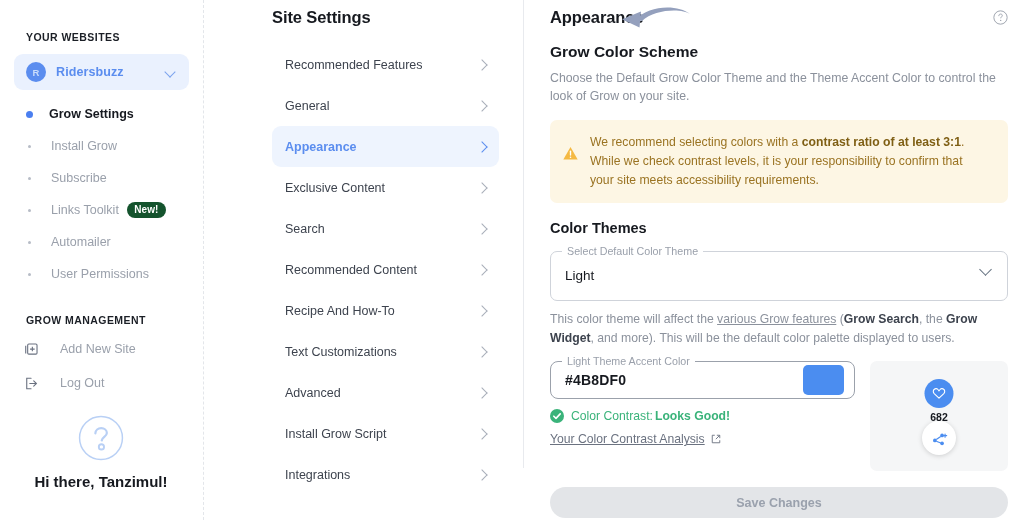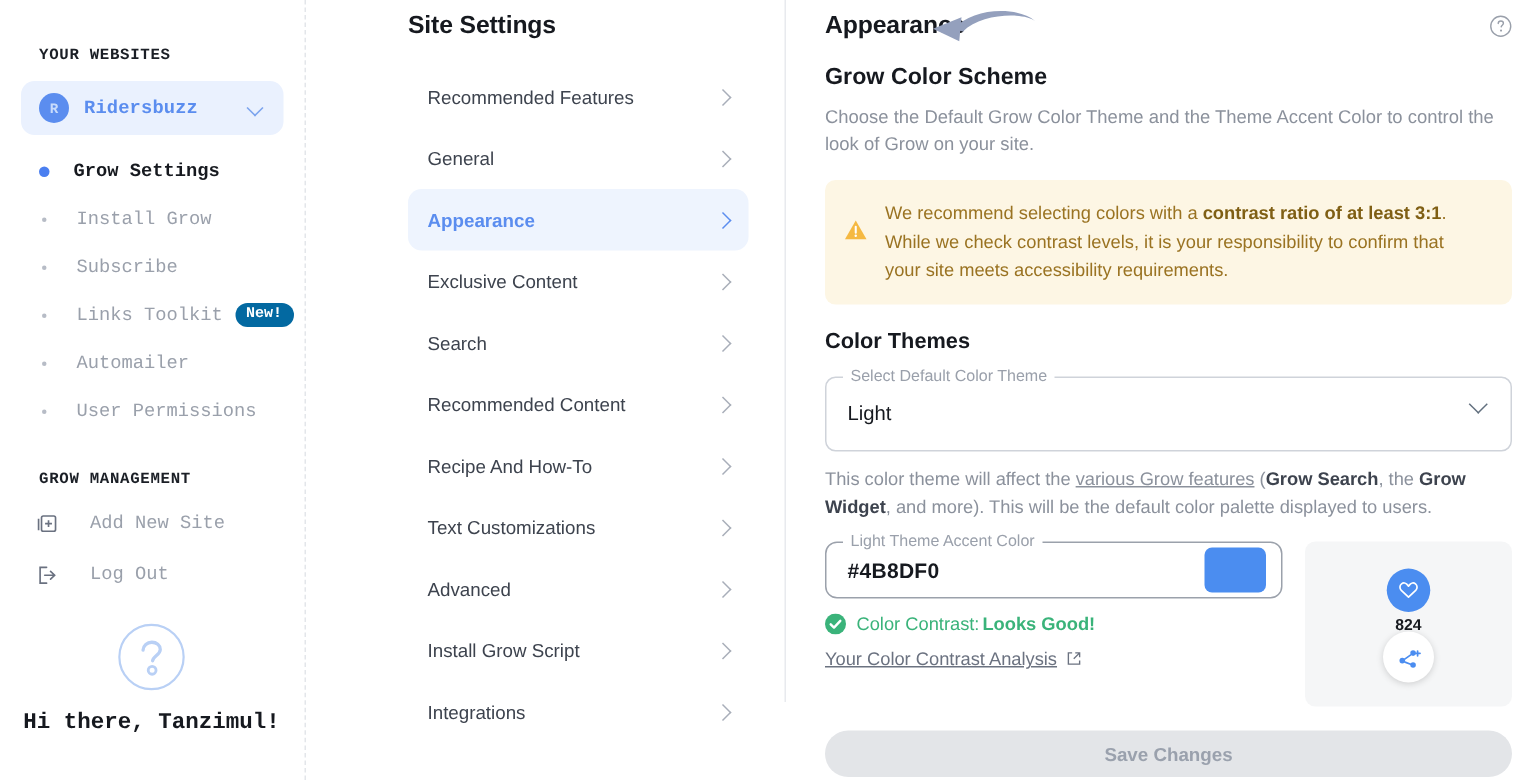--- a/index.html
+++ b/index.html
@@ -12,21 +12,20 @@
   }
   .app { display: flex; width: 1024px; height: 520px; position: relative; }
 
   
   .sidebar {
     width: 204px; height: 520px;
     background: #ffffff;
     border-right: 1px dashed #e3e6ea;
     position: relative;
     flex: 0 0 204px;
-    font-family: Liberation Mono, monospace;
   }
   .section-label {
     font-size: 10.5px; font-weight: 700; color: #1b1f26;
     letter-spacing: 0.45px; text-transform: uppercase;
     padding-left: 26px;
   }
   .sec-websites { padding-top: 31px; }
   .site-pill {
     margin: 11px 14px 0 14px;
     height: 36px; border-radius: 9px;
@@ -65,21 +64,21 @@
   }
   .dot-plain {
     width: 3px; height: 3px; border-radius: 50%;
     background: #b7bcc6; flex: 0 0 3px; margin-left: 2px;
   }
   .nav-label { margin-left: 20px; font-size: 12.5px; color: #9aa0ab; }
   .navrow.active .nav-label {
     color: #16191f; font-weight: 700; margin-left: 16px;
   }
   .badge-new {
-    margin-left: 8px; background: #0369a1; color: #fff;
+    margin-left: 8px; background: #14532d; color: #fff;
     font-size: 10px; font-weight: 700;
     border-radius: 10px; padding: 2.5px 7.5px 3px 7.5px;
     line-height: 1;
   }
   .sec-mgmt { margin-top: 24px; }
   .mgmtlist { margin-top: 6px; }
   .mgmtrow {
     display: flex; align-items: center;
     height: 34px; padding-left: 23px; cursor: pointer;
   }
@@ -441,21 +440,21 @@
           </svg>
         </div>
       </div>
 
       <div class="preview">
         <div class="pv-heart" id="pvheart" style="background: rgb(75, 141, 240);">
           <svg viewBox="0 0 20 20" width="15" height="15">
             <path d="M10 16.2 3.6 10.1C1.9 8.4 2 5.7 3.8 4.3c1.6-1.3 3.9-.9 5.1.7l1.1 1.4 1.1-1.4c1.2-1.6 3.5-2 5.1-.7 1.8 1.4 1.9 4.1.2 5.8Z" fill="none" stroke="#fff" stroke-width="1.5" stroke-linejoin="round"></path>
           </svg>
         </div>
-        <div class="pv-count">824</div>
+        <div class="pv-count">682</div>
         <div class="pv-share">
           <svg viewBox="0 0 22 22" width="17" height="17">
             <circle cx="5" cy="13.5" r="2.4" fill="#4b8df0"></circle>
             <circle cx="14.3" cy="7" r="2.4" fill="#4b8df0"></circle>
             <circle cx="14.3" cy="17.2" r="2.4" fill="#4b8df0"></circle>
             <path d="M6.8 12.4 12.6 8.3M6.8 14.6l5.9 2.2" stroke="#4b8df0" stroke-width="1.5"></path>
             <path d="M18.2 5.2v4.1M16.2 7.2h4.1" stroke="#4b8df0" stroke-width="1.5" stroke-linecap="round"></path>
           </svg>
         </div>
       </div>

